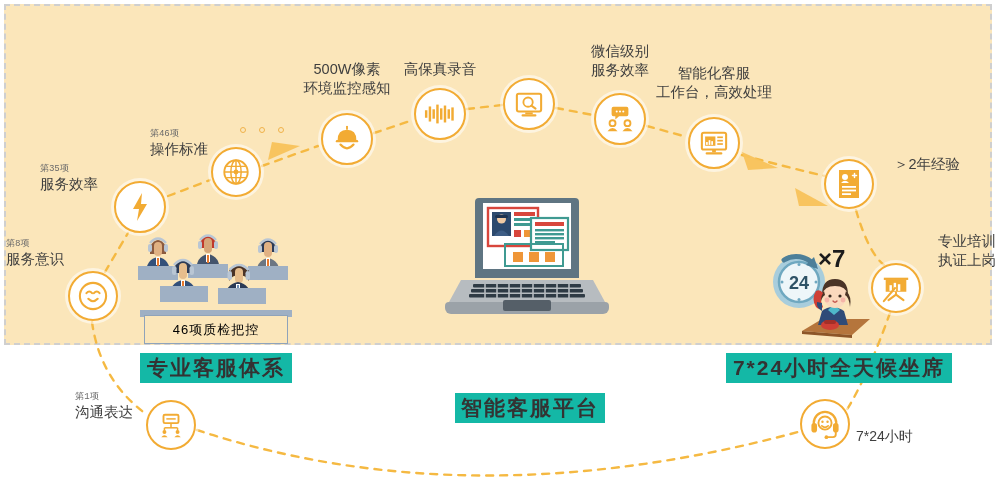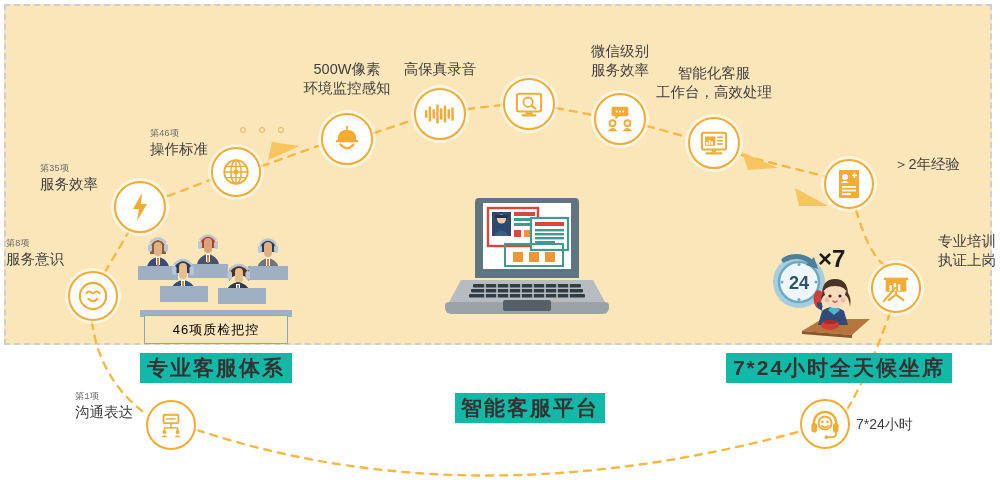--- a/index.html
+++ b/index.html
@@ -62,21 +62,21 @@
   .dots{position:absolute;display:flex;gap:13px;}
   .dots i{width:4px;height:4px;border-radius:50%;border:1.2px solid #f0b24a;display:block;}
 
   
   .clockwrap{position:absolute;left:768px;top:243px;width:112px;height:100px;}
   .mult{
     position:absolute;left:50px;top:2px;font-size:24px;font-weight:bold;color:#1b1b1b;
     font-family:"Liberation Sans",sans-serif;
   }
   
-  .b-label{position:absolute;font-size:14px;color:#3f3f3f;white-space:nowrap;}
+  .b-label{position:absolute;font-size:14px;color:#3f3f3f;white-space:nowrap;margin-top:12px;}
 </style>
 </head>
 <body>
 
 <div id="stage">
 
   <div class="beige-panel"></div>
 
   <svg class="curves" viewBox="0 0 1000 485" xmlns="http://www.w3.org/2000/svg">
     <g fill="none" stroke="#f5b942" stroke-width="2.4" stroke-linecap="round" stroke-dasharray="7 7">

